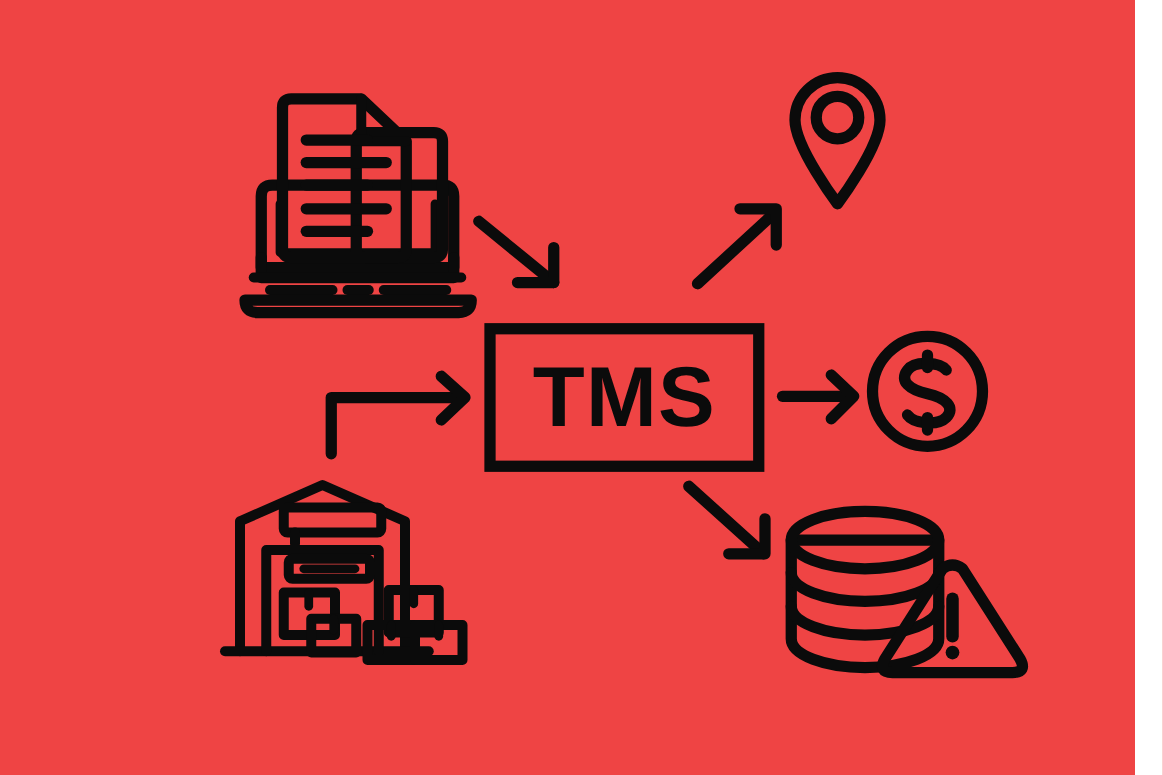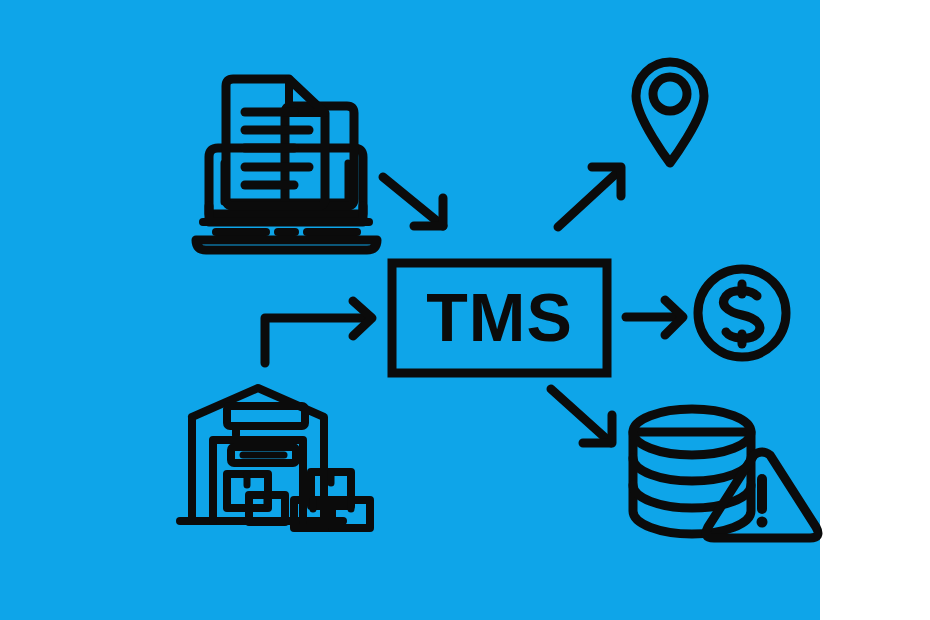--- a/index.html
+++ b/index.html
@@ -9,23 +9,23 @@
     background: #ffffff;
   }
   body {
     width: 930px;
     height: 620px;
     font-family: "Liberation Sans", sans-serif;
     overflow: hidden;
   }
   #diagram-root {
     position: relative;
-    width: 820px;
+    width: 908px;
     height: 620px;
-    background: #0ea5e9;
+    background: #ef4444;
   }
   svg#diagram-svg {
     display: block;
     width: 930px;
     height: 620px;
   }
   .stroke-shape {
     fill: none;
     stroke: #0b0b0b;
     stroke-linecap: round;

